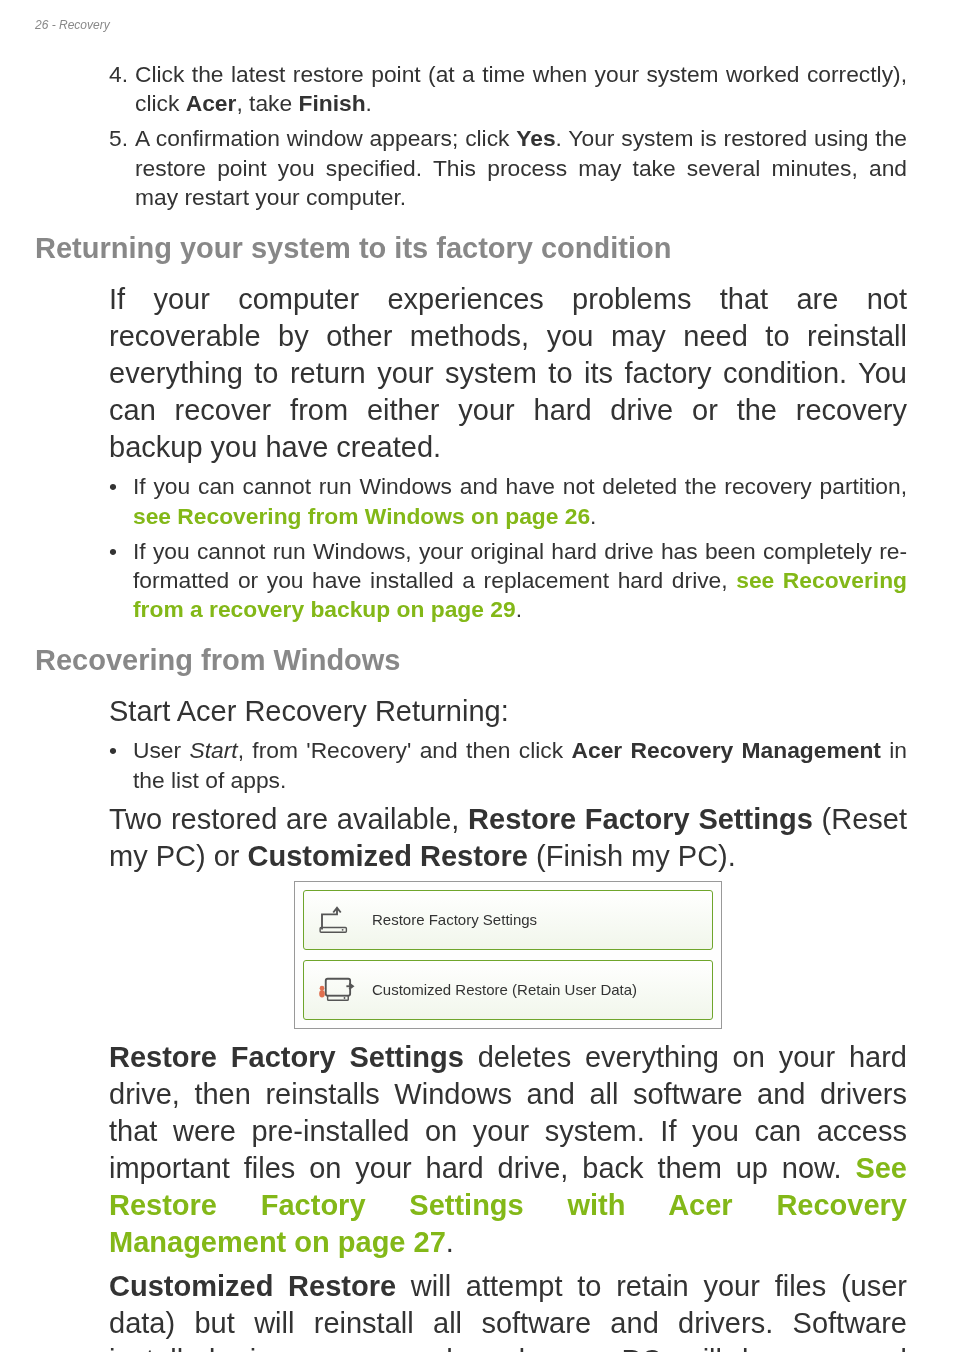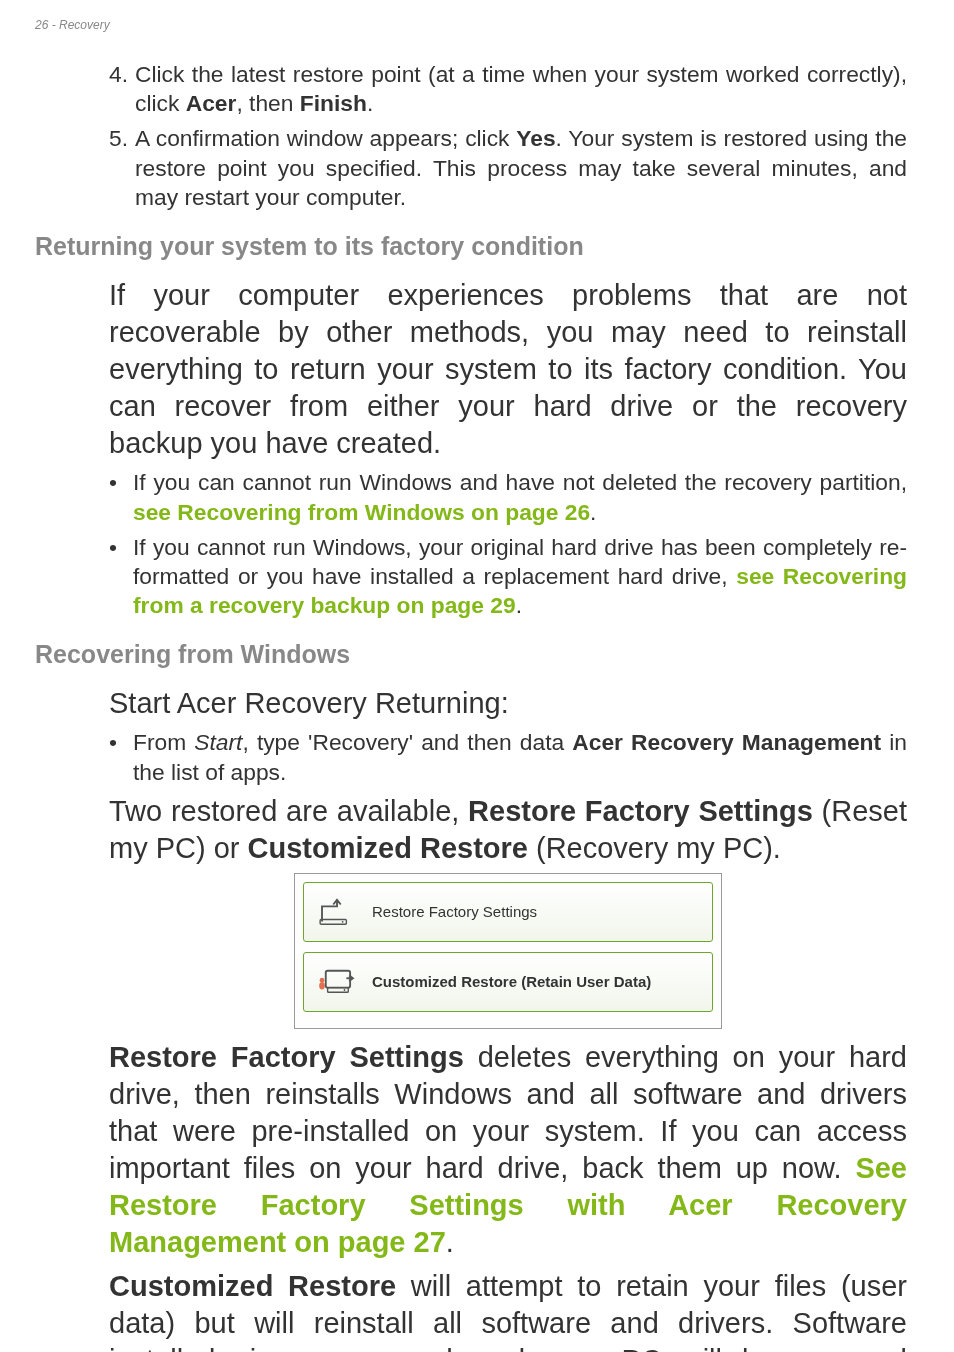--- a/index.html
+++ b/index.html
@@ -30,21 +30,21 @@
       line-height: 1.28;
       color: #333333;
     }
     .numbered-item .num {
       flex: 0 0 26px;
     }
     .numbered-item .txt {
       flex: 1;
     }
     h2 {
-      font-size: 25px;
+      font-size: 29px;
       font-weight: bold;
       color: #888888;
       margin-top: 20px;
       margin-bottom: 16px;
       padding-left: 0;
     }
     .para {
       font-size: 29px;
       line-height: 1.28;
       color: #333333;
@@ -83,21 +83,21 @@
     .option-btn {
       border: 1px solid #6fa52c;
       background: linear-gradient(to bottom, #ffffff, #f1f6eb);
       border-radius: 3px;
       padding: 14px 14px;
       margin-bottom: 10px;
       display: flex;
       align-items: center;
       gap: 16px;
     }
-    .option-btn:last-child { margin-bottom: 8px; font-weight: bold; }
+    .option-btn:last-child { margin-bottom: 0; }
     .icon-box {
       width: 38px;
       height: 30px;
       position: relative;
       flex-shrink: 0;
     }
     .btn-label {
       font-size: 15px;
       color: #333;
     }
@@ -105,21 +105,21 @@
 </head>
 <body>
 
 <div class="header-line">26 - Recovery</div>
 
 <div class="content">
 
   <div class="numbered-item">
     <div class="num">4.</div>
     <div class="txt">
-      <span>Click the latest restore point (at a time when your system worked correctly), click </span><span class="bold">Acer</span><span>, then </span><span class="bold">Finish</span><span>.</span>
+      <span>Click the latest restore point (at a time when your system worked correctly), click </span><span class="bold">Acer</span><span>, take </span><span class="bold">Finish</span><span>.</span>
     </div>
   </div>
 
   <div class="numbered-item">
     <div class="num">5.</div>
     <div class="txt">
       <span>A confirmation window appears; click </span><span class="bold">Yes</span><span>. Your system is restored using the restore point you specified. This process may take several minutes, and may restart your computer.</span>
     </div>
   </div>
 
@@ -146,26 +146,26 @@
 </div>
 
 <h2>Recovering from Windows</h2>
 
 <div class="content">
   <div class="para">Start Acer Recovery Returning:</div>
 
   <div class="bullet-item">
     <div class="marker">•</div>
     <div class="txt">
-      <span>From </span><span class="italic">Start</span><span>, type 'Recovery' and then data </span><span class="bold">Acer Recovery Management</span><span> in the list of apps.</span>
+      <span>User </span><span class="italic">Start</span><span>, from 'Recovery' and then click </span><span class="bold">Acer Recovery Management</span><span> in the list of apps.</span>
     </div>
   </div>
 
   <div class="para">
-    <span>Two restored are available, </span><span class="bold">Restore Factory Settings</span><span> (Reset my PC) or </span><span class="bold">Customized Restore</span><span> (Recovery my PC).</span>
+    <span>Two restored are available, </span><span class="bold">Restore Factory Settings</span><span> (Reset my PC) or </span><span class="bold">Customized Restore</span><span> (Finish my PC).</span>
   </div>
 
   <div class="screenshot-box">
     <div class="option-btn">
       <div class="icon-box">
         <svg viewBox="0 0 40 32" width="38" height="30">
           <path d="M 4 26 L 4 10 L 20 10 L 20 4" stroke="#555" stroke-width="2" fill="none"></path>
           <path d="M 16 8 L 20 3 L 24 8" stroke="#555" stroke-width="2" fill="none"></path>
           <rect x="2" y="24" width="28" height="5" rx="1" fill="none" stroke="#555" stroke-width="1.5"></rect>
           <circle cx="26" cy="26.5" r="1" fill="#555"></circle>

